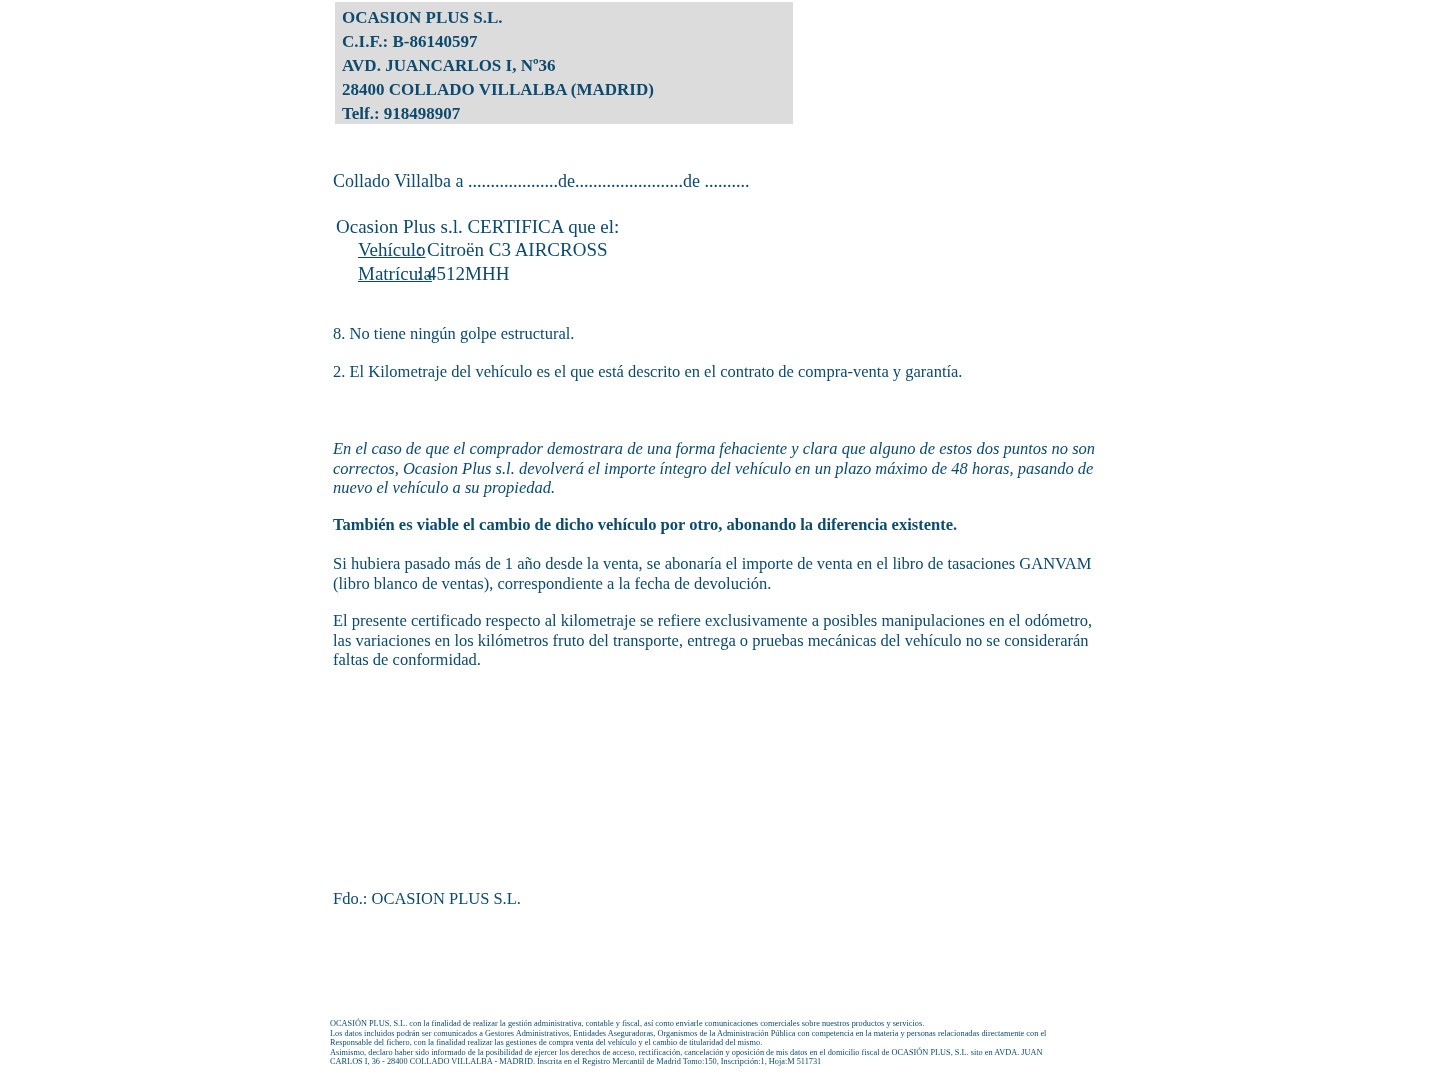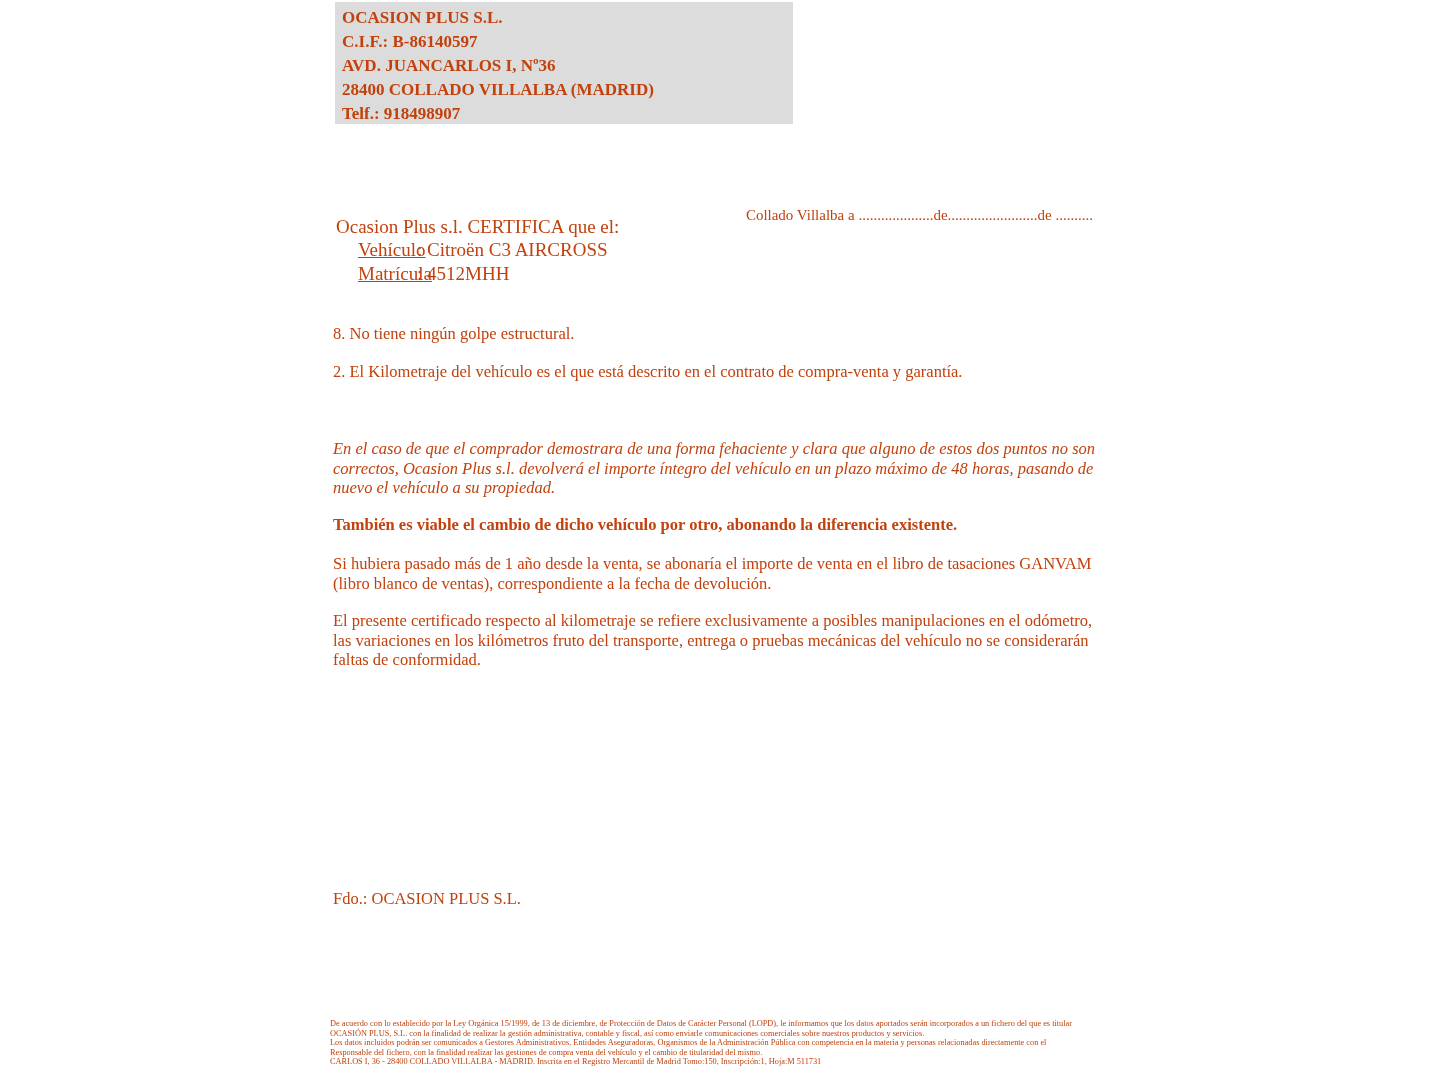--- a/index.html
+++ b/index.html
@@ -2,45 +2,43 @@
 <html><head>
 <meta charset="utf-8">
 <style>
   html, body { margin: 0; padding: 0; background: #ffffff; }
   .page {
     position: relative;
     width: 1440px;
     height: 1080px;
     background: #ffffff;
     font-family: "Liberation Serif", "DejaVu Serif", serif;
-    color: #c2410c;
+    color: #0c4a6e;
     overflow: hidden;
   }
   .header-box {
     position: absolute;
     left: 335px;
     top: 2px;
     width: 458px;
     height: 122px;
     background: #dcdcdc;
     font-weight: bold;
     font-size: 17px;
     line-height: 24px;
     padding: 4px 0 0 7px;
     box-sizing: border-box;
   }
   .date-line {
     position: absolute;
     left: 333px;
     top: 171px;
     width: 760px;
-    text-align: right;
-    font-size: 15px;
+    font-size: 18px;
     white-space: nowrap;
-    margin-top: 36px;
   }
   .cert-block {
     position: absolute;
     left: 336px;
     top: 215px;
     font-size: 19px;
     line-height: 23.4px;
   }
   .lblbox { display: inline-block; width: 81px; }
   .u { text-decoration: underline; margin-left: 22px; }
@@ -99,20 +97,20 @@
   <div class="para p2">2. El Kilometraje del vehículo es el que está descrito en el contrato de compra-venta y garantía.</div>
 
   <div class="para p3">En el caso de que el comprador demostrara de una forma fehaciente y clara que alguno de estos dos puntos no son correctos, Ocasion Plus s.l. devolverá el importe íntegro del vehículo en un plazo máximo de 48 horas, pasando de nuevo el vehículo a su propiedad.</div>
   <div class="para p4">También es viable el cambio de dicho vehículo por otro, abonando la diferencia existente.</div>
   <div class="para p5">Si hubiera pasado más de 1 año desde la venta, se abonaría el importe de venta en el libro de tasaciones GANVAM (libro blanco de ventas), correspondiente a la fecha de devolución.</div>
   <div class="para p6">El presente certificado respecto al kilometraje se refiere exclusivamente a posibles manipulaciones en el odómetro, las variaciones en los kilómetros fruto del transporte, entrega o pruebas mecánicas del vehículo no se considerarán faltas de conformidad.</div>
 
   <div class="signature">Fdo.: OCASION PLUS S.L.</div>
 
   <div class="fineprint">
-    <div>De acuerdo con lo establecido por la Ley Orgánica 15/1999, de 13 de diciembre, de Protección de Datos de Carácter Personal (LOPD), le informamos que los datos aportados serán incorporados a un fichero del que es titular</div>
     <div>OCASIÓN PLUS, S.L. con la finalidad de realizar la gestión administrativa, contable y fiscal, así como enviarle comunicaciones comerciales sobre nuestros productos y servicios.</div>
     <div>Los datos incluidos podrán ser comunicados a Gestores Administrativos, Entidades Aseguradoras, Organismos de la Administración Pública con competencia en la materia y personas relacionadas directamente con el</div>
     <div>Responsable del fichero, con la finalidad realizar las gestiones de compra venta del vehículo y el cambio de titularidad del mismo.</div>
+    <div>Asimismo, declaro haber sido informado de la posibilidad de ejercer los derechos de acceso, rectificación, cancelación y oposición de mis datos en el domicilio fiscal de OCASIÓN PLUS, S.L. sito en AVDA. JUAN</div>
     <div>CARLOS I, 36 - 28400 COLLADO VILLALBA - MADRID. Inscrita en el Registro Mercantil de Madrid Tomo:150, Inscripción:1, Hoja:M 511731</div>
   </div>
 
 </div>
 
 </body></html>

